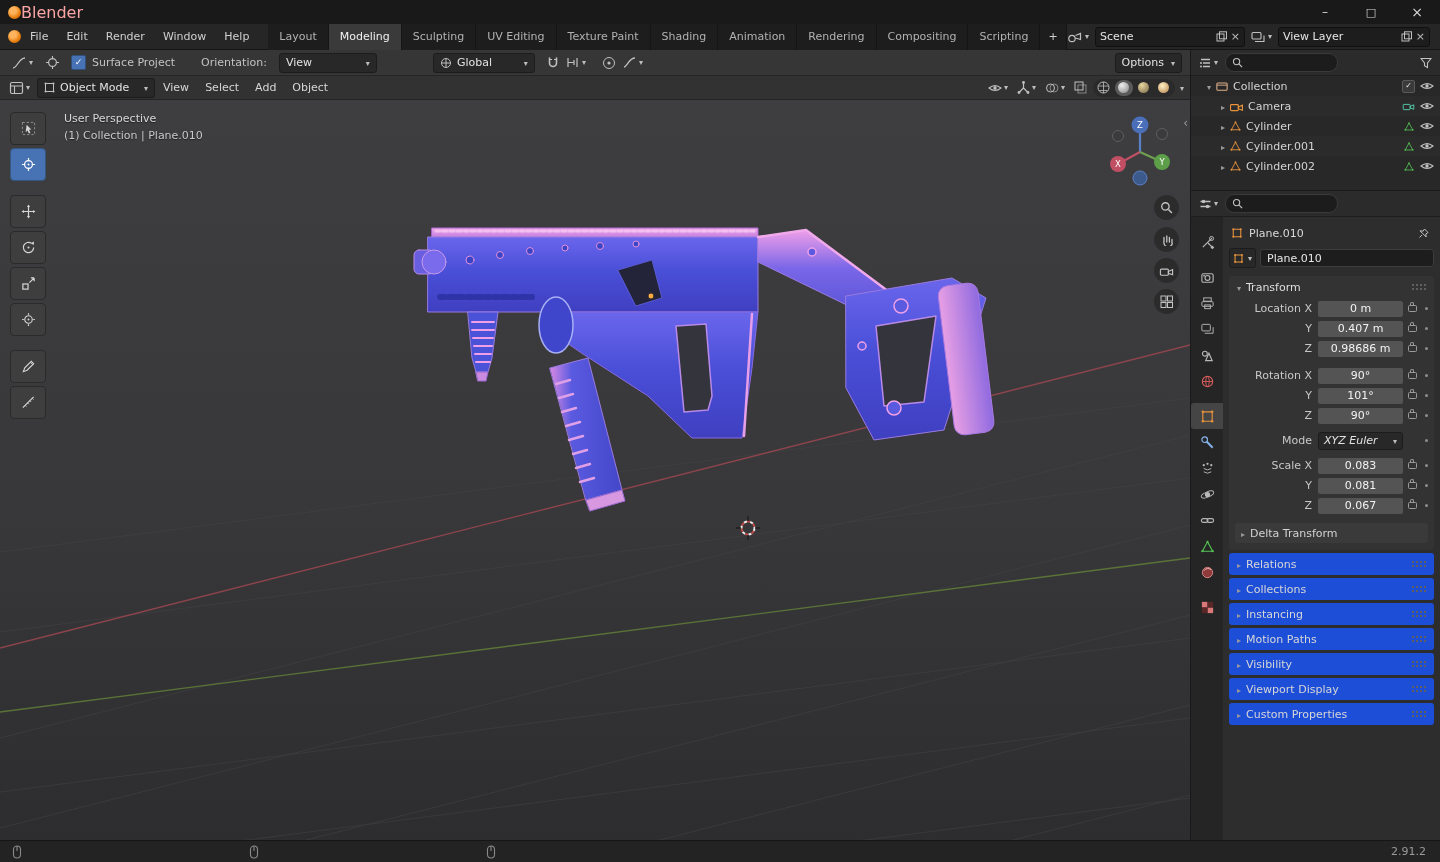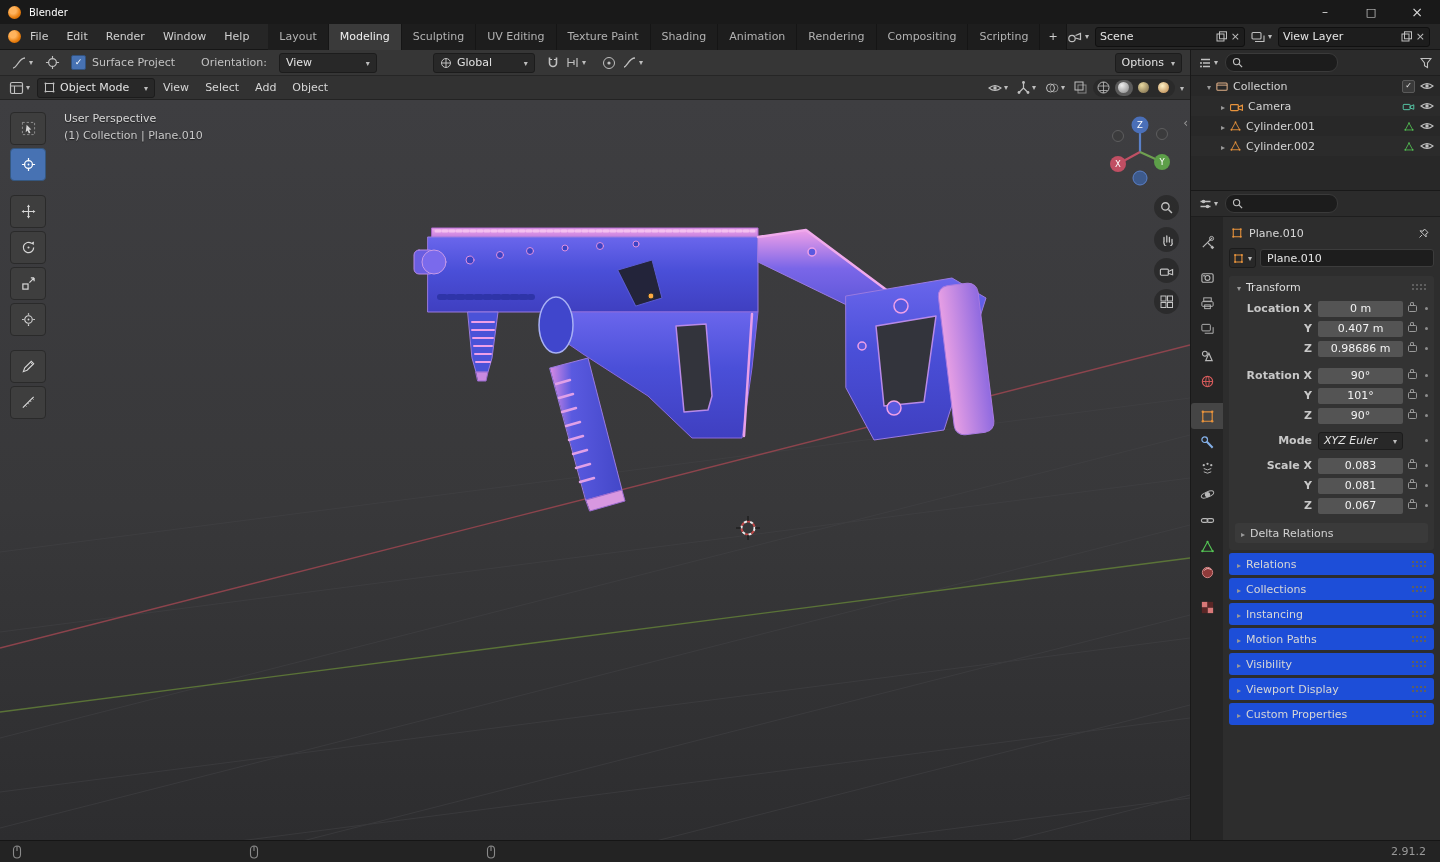--- a/index.html
+++ b/index.html
@@ -7,21 +7,21 @@
        font-family:"DejaVu Sans","Liberation Sans",sans-serif;font-size:11px;color:#d4d4d4;
        user-select:none;}
   .abs{position:absolute;}
   svg{display:block;}
   .ic{color:#c0c0c0;}
 
   
   #titlebar{left:0;top:0;width:1440px;height:24px;background:#191919;display:flex;align-items:center;}
   .blogo{width:13px;height:13px;border-radius:50%;margin-left:8px;
          background:radial-gradient(circle at 38% 35%,#ffb35c 0 28%,#e87d0d 62%,#b55a00);}
-  #titlebar .ttext{margin-left:8px;color:#ffffff;font-size:10px;}
+  #titlebar .ttext{color:#fca5a5;font-size:16px;}
   #wincontrols{margin-left:auto;display:flex;height:24px;}
   .winbtn{width:46px;height:24px;display:flex;align-items:center;justify-content:center;color:#d8d8d8;font-size:12px;}
   .winbtn.min::before{content:"–";}
   .winbtn.max::before{content:"□";font-size:11px;}
   .winbtn.close::before{content:"×";font-size:14px;}
 
   
   #menubar{left:0;top:24px;width:1440px;height:26px;background:#262626;display:flex;align-items:center;border-bottom:1px solid #161616;box-sizing:border-box;}
   .menu{padding:0 9px;height:26px;display:flex;align-items:center;color:#d0d0d0;}
   #wstabs{display:flex;margin-left:10px;height:26px;background:#1d1d1d;}
@@ -87,21 +87,21 @@
   .crumbrow{height:24px;display:flex;align-items:center;gap:6px;color:#d8d8d8;padding:0 2px;}
   .crumbrow .right{margin-left:auto;}
   .namerow{height:26px;display:flex;align-items:center;gap:4px;}
   .minidd{display:flex;align-items:center;background:#282828;border:1px solid #1c1c1c;border-radius:3px;height:18px;padding:0 3px;gap:2px;}
   .namefield{flex:1;height:16px;background:#1d1d1d;border:1px solid #3c3c3c;border-radius:3px;color:#e6e6e6;display:flex;align-items:center;padding:0 6px;}
   .panel{margin-top:5px;background:#333333;border-radius:3px;padding-bottom:7px;}
   .panelhead{height:22px;display:flex;align-items:center;gap:5px;padding:0 8px;color:#dedede;}
   .panelhead .grip{margin-left:auto;}
   .grip{width:15px;height:8px;background-image:radial-gradient(circle,#5f5f5f 1px,transparent 1.1px);background-size:4px 4px;}
   .trow{display:flex;align-items:center;height:19px;margin:1px 6px 1px 0;}
-  .trow .tl{width:84px;text-align:right;margin-right:6px;color:#c8c8c8;white-space:nowrap;font-weight:bold;}
+  .trow .tl{width:84px;text-align:right;margin-right:6px;color:#c8c8c8;white-space:nowrap;}
   .nfield{width:86px;height:16px;background:#545454;border-radius:2px;color:#f3f3f3;display:flex;align-items:center;justify-content:center;}
   .dfield{width:74px;height:16px;background:#282828;border:1px solid #1c1c1c;border-radius:3px;color:#e2e2e2;display:flex;align-items:center;padding:0 5px;}
   .dfield .grow{flex:1;font-style:italic;}
   .mt8{margin-top:8px;} .mt6{margin-top:6px;}
   .lock{position:relative;width:9px;height:7px;border:1px solid #9a9a9a;border-radius:1.5px;margin-left:5px;box-sizing:border-box;}
   .lock::before{content:"";position:absolute;left:1px;top:-4px;width:4px;height:4px;border:1px solid #9a9a9a;border-bottom:none;border-radius:2.5px 2.5px 0 0;box-sizing:border-box;}
   .lockspacer{width:9px;margin-left:5px;}
   .ind{width:3px;height:3px;border-radius:50%;background:#8e8e8e;margin-left:8px;flex:0 0 auto;}
   .subhead{height:20px;margin:8px 6px 0 6px;background:#3a3a3a;border-radius:3px;display:flex;align-items:center;gap:5px;padding:0 6px;color:#d2d2d2;}
   .cpanel{height:22px;margin-top:3px;background:#1d4ed8;border-radius:3px;display:flex;align-items:center;gap:5px;padding:0 8px;color:#d6d6d6;}
@@ -647,20 +647,35 @@
         <svg class="ic" width="14" height="10">
             <use href="#i-eye"></use>
           </svg>
       </span>
     </div>
     <div class="orow" style="padding-left:30px">
       <span class="tri"></span>
       <svg class="ic" width="13" height="12" style="color:#e8933c">
           <use href="#i-tri-mesh"></use>
         </svg>
+      <span>Cylinder</span>
+      <span class="right">
+        <svg class="ic" width="12" height="11" style="color:#54c454">
+            <use href="#i-tri-mesh"></use>
+          </svg>
+        <svg class="ic" width="14" height="10">
+            <use href="#i-eye"></use>
+          </svg>
+      </span>
+    </div>
+    <div class="orow" style="padding-left:30px">
+      <span class="tri"></span>
+      <svg class="ic" width="13" height="12" style="color:#e8933c">
+          <use href="#i-tri-mesh"></use>
+        </svg>
       <span>Cylinder.001</span>
       <span class="right">
         <svg class="ic" width="12" height="11" style="color:#54c454">
             <use href="#i-tri-mesh"></use>
           </svg>
         <svg class="ic" width="14" height="10">
             <use href="#i-eye"></use>
           </svg>
       </span>
     </div>
@@ -893,21 +908,21 @@
             <span class="ind"></span>
           </div>
           <div class="trow">
             <span class="tl">Z</span>
             <div class="nfield">0.067</div>
             <span class="lock"></span>
             <span class="ind"></span>
           </div>
           <div class="subhead">
             <span class="tri"></span>
-            <span>Delta Relations</span>
+            <span>Delta Transform</span>
           </div>
         </div>
 
         <div class="cpanel">
           <span class="tri"></span>
           <span>Relations</span>
           <span class="grip"></span>
         </div>
         <div class="cpanel">
           <span class="tri"></span>

